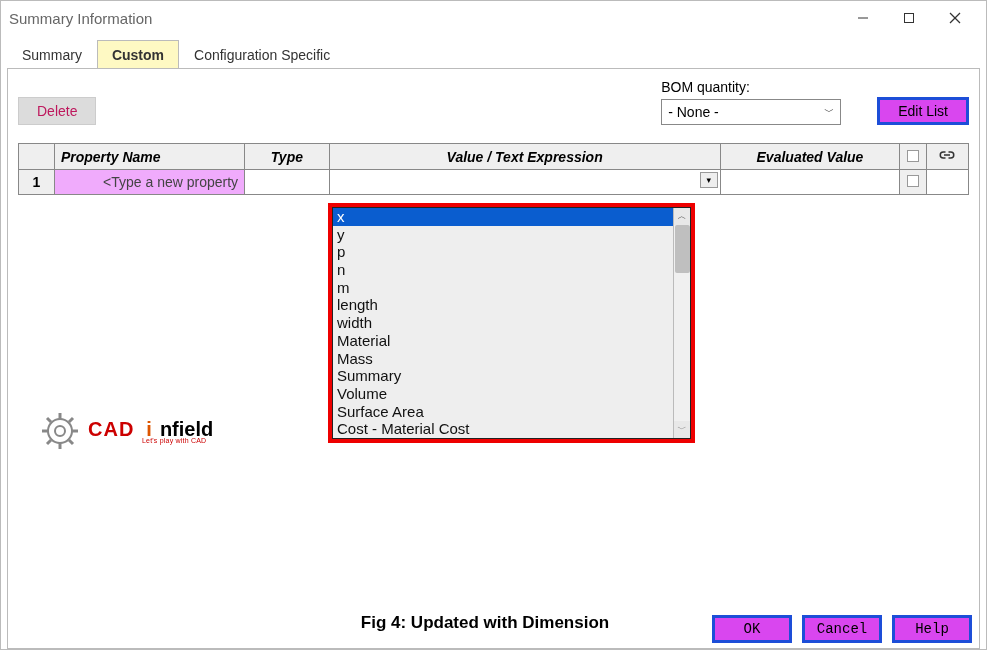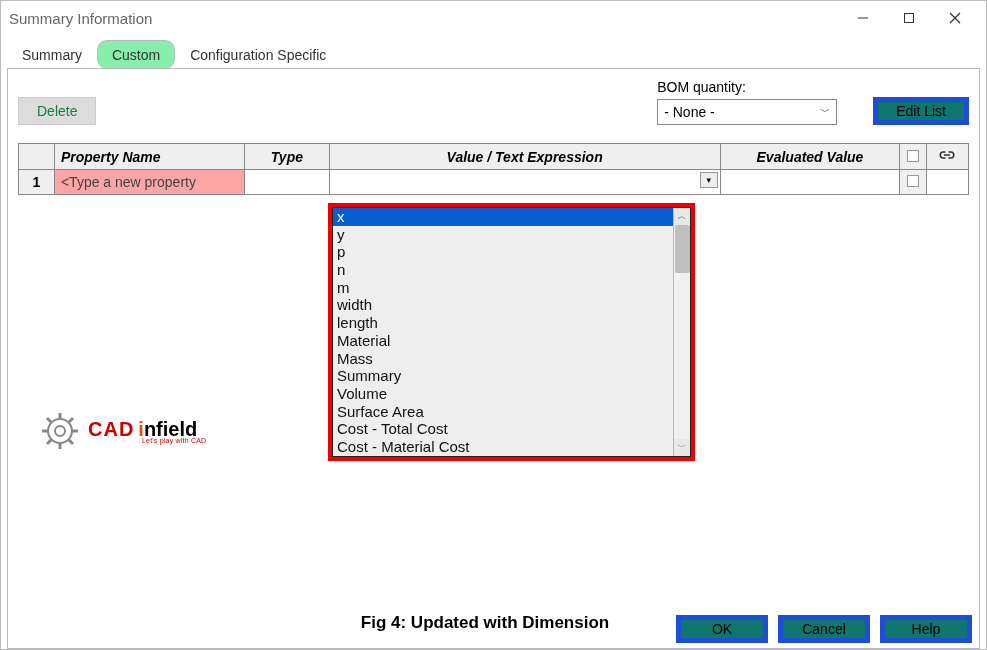--- a/index.html
+++ b/index.html
@@ -5,65 +5,65 @@
   * { box-sizing: border-box; font-family: "Segoe UI", Tahoma, sans-serif; }
   body { margin:0; background:#fff; width:987px; height:650px; overflow:hidden; position:relative; }
   .window { width:987px; height:650px; border:1px solid #bbb; background:#fff; display:flex; flex-direction:column; }
   .titlebar { height:34px; display:flex; align-items:center; padding:0 8px; color:#666; font-size:15px; }
   .titlebar .title { flex:1; }
   .titlebar .ctrl { width:46px; height:30px; display:flex; align-items:center; justify-content:center; color:#333; }
   .titlebar .ctrl svg { width:12px; height:12px; }
   .body { flex:1; display:flex; flex-direction:column; padding:0 6px; position:relative; }
   .tabs { display:flex; gap:0; margin-top:4px; }
   .tab { padding:6px 14px; font-size:14px; color:#333; border:1px solid transparent; border-bottom:none; background:#f0f0f0; position:relative; top:1px; }
-  .tab.active { background:#86efac; border-color:#bbb; font-weight:400;border-radius:10px; }
+  .tab.active { background:#fef9c3; border-color:#bbb; font-weight:700; }
   .tab.inactive { background:transparent; }
   .tabpage { flex:1; border:1px solid #bbb; border-top:1px solid #bbb; background:#fff; position:relative; padding:10px 10px 50px 10px; }
   .top-row { display:flex; align-items:flex-end; gap:12px; }
-  .btn { height:28px; padding:0 18px; font-size:14px; background:#0f766e; border:5px solid #1d4ed8; display:inline-flex; align-items:center; justify-content:center; cursor:pointer; }
-  .btn.disabled { background:#dcdcdc; color:#15803d; border:1px solid #ccc; }
+  .btn { height:28px; padding:0 18px; font-size:14px; background:#d946ef; border:3px solid #1d4ed8; display:inline-flex; align-items:center; justify-content:center; cursor:pointer; }
+  .btn.disabled { background:#dcdcdc; color:#be185d; border:1px solid #ccc; }
   .spacer { flex:1; }
   .bom { display:flex; flex-direction:column; gap:4px; }
   .bom-label { font-size:14px; }
   .select { width:180px; height:26px; border:1px solid #888; display:flex; align-items:center; padding:0 6px; font-size:14px; background:#fff; justify-content:space-between; }
   .select .arrow { font-size:10px; color:#333; }
   .grid { margin-top:18px; border:1px solid #888; border-collapse:collapse; width:100%; font-size:14px; }
   .grid th, .grid td { border:1px solid #888; padding:4px 6px; text-align:center; background:#efefef; }
   .grid th { font-weight:700;font-style:italic; }
   .grid td { background:#fff; }
   .grid .rownum { width:34px; background:#efefef; font-weight:700; }
   .grid .corner { width:34px; background:#efefef; }
   .grid .propname { width:180px; text-align:left; }
   .grid .type { width:80px; }
   .grid .valhdr { width:370px; }
   .grid .evalhdr { width:170px; }
   .grid .chk { width:22px; background:#efefef; }
   .grid .chk span { display:inline-block; width:12px; height:12px; border:1px solid #999; background:#fff; }
   .grid .link { width:40px; }
-  .grid td.propcell { text-align:left; color:#444; background:#fca5a5;margin-top:44px; }
+  .grid td.propcell { text-align:right; color:#444; background:#f0abfc;margin-top:44px; }
   .grid td.valcell { text-align:left; background:#fff; position:relative; }
   .valcell .dd-btn { position:absolute; right:2px; top:2px; width:18px; height:16px; border:1px solid #999; background:#eee; display:flex; align-items:center; justify-content:center; font-size:9px; }
   .dropdown-wrap { position:absolute; left:327px; top:168px; width:367px; border:4px solid #e00; padding:0; background:#fff; }
   .dropdown { position:relative; border:1px solid #222; background:#eee; font-size:15px; line-height:1.18; max-height:250px; overflow:hidden; }
   .dropdown .item { padding:0 4px; color:#111; }
   .dropdown .item.sel { background:#0a5dcf; color:#fff; }
   .dropdown .scrollbar { position:absolute; right:0; top:0; bottom:0; width:17px; background:#f0f0f0; border-left:1px solid #bbb; }
   .dropdown .scrollbar .arr { height:17px; display:flex; align-items:center; justify-content:center; font-size:9px; color:#555; background:#e8e8e8; }
   .dropdown .scrollbar .thumb { position:absolute; top:17px; width:15px; left:1px; height:48px; background:#bfbfbf; border-radius:2px; }
   .caption { position:absolute; left:0; right:17px; top:578px; text-align:center; font-weight:700; font-size:17px; }
   .logo { position:absolute; left:30px; top:340px; display:flex; align-items:center; gap:6px; }
   .gear { width:44px; height:44px; position:relative; }
   .gear svg { width:44px; height:44px; }
-  .logo-text { font-size:20px; font-weight:700; display:flex; align-items:baseline; }
+  .logo-text { font-size:20px; font-weight:700; display:flex; align-items:baseline;gap:8px; }
   .logo-text .cad { color:#c00; letter-spacing:1px; }
   .logo-text .i { color:#d50; font-weight:700; margin-left:4px; position:relative; }
   .logo-text .nfield { color:#000000; }
   .logo-sub { font-size:7px; color:#c00; margin-top:-4px; margin-left:54px; letter-spacing:0.2px;}
   .footer { position:absolute; right:14px; bottom:6px; display:flex; gap:10px; }
-  .footer .btn { width:92px; justify-content:center; }
+  .footer .btn { width:80px; justify-content:center;font-family:Liberation Mono, monospace; }
   .link-icon svg { width:18px; height:14px; }
 </style>
 </head>
 <body>
 
 <div class="window">
   <div class="titlebar">
     <div class="title">Summary Information</div>
     <div class="ctrl">
       <svg viewBox="0 0 12 12">
@@ -168,28 +168,27 @@
 
     </div>
 
     <div class="dropdown-wrap">
       <div class="dropdown">
         <div class="item sel">x</div>
         <div class="item">y</div>
         <div class="item">p</div>
         <div class="item">n</div>
         <div class="item">m</div>
+        <div class="item">length</div>
         <div class="item">width</div>
-        <div class="item">length</div>
         <div class="item">Material</div>
         <div class="item">Mass</div>
         <div class="item">Summary</div>
         <div class="item">Volume</div>
         <div class="item">Surface Area</div>
-        <div class="item">Cost - Total Cost</div>
         <div class="item">Cost - Material Cost</div>
         <div class="scrollbar">
           <div class="arr">︿</div>
           <div class="thumb"></div>
           <div class="arr" style="position:absolute;bottom:0;width:100%;">﹀</div>
         </div>
       </div>
     </div>
 
     <div class="caption">Fig 4: Updated with Dimension</div>

